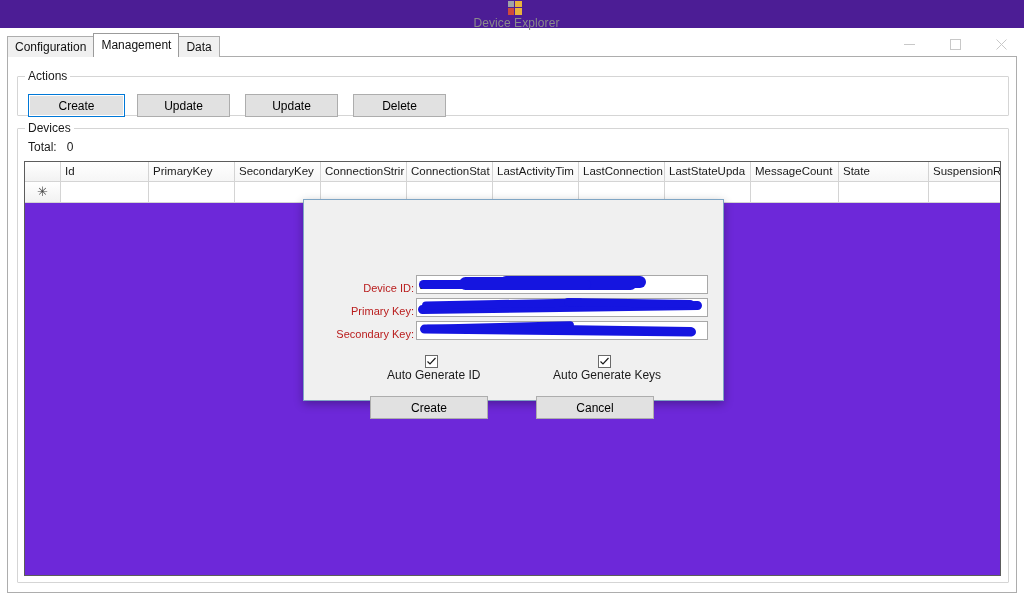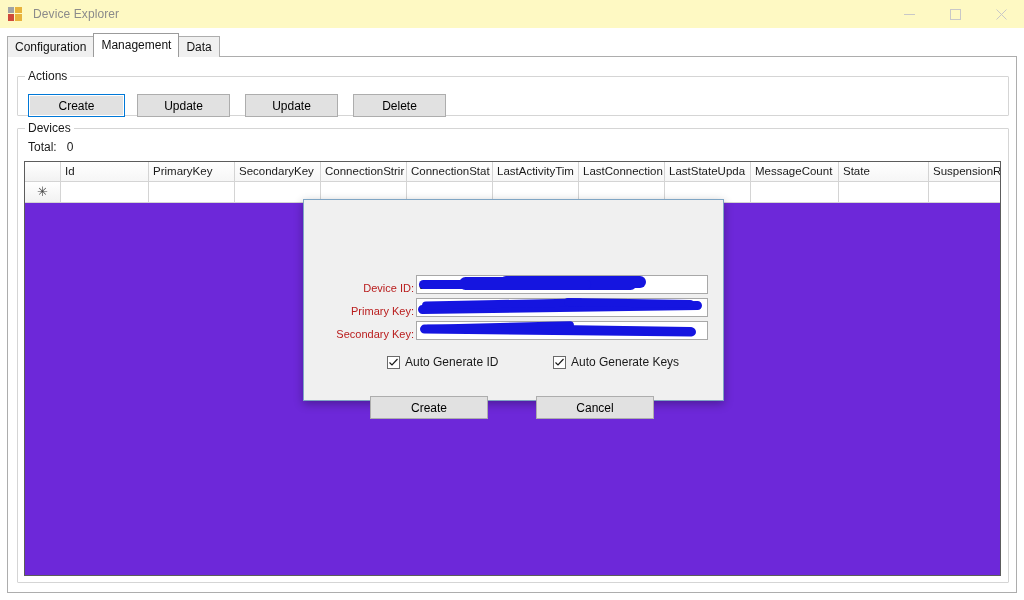--- a/index.html
+++ b/index.html
@@ -17,23 +17,24 @@
     position: relative;
     -webkit-font-smoothing: antialiased;
   }
 
   
   .titlebar {
     position: absolute;
     left: 0; top: 0;
     width: 1024px;
     height: 28px;
-    background: #fef9c3;
-    display: flex;
-    align-items: center;
+    background: #4c1d95;
+    display: flex;
+    align-items: center;
+    flex-direction: column;
   }
   .app-icon {
     width: 16px; height: 16px;
     margin-left: 8px;
     position: relative;
     flex: 0 0 auto;
   }
   .app-icon i {
     position: absolute;
     display: block;
@@ -296,20 +297,21 @@
     background: #1515e0;
     border-radius: 7px;
   }
   .checkbox-row {
     position: absolute;
     display: flex;
     align-items: center;
     font-size: 12px;
     color: #1a1a1a;
     white-space: nowrap;
+    flex-direction: column;
   }
   .cbox {
     width: 13px; height: 13px;
     border: 1px solid #6a6a6a;
     background: #ffffff;
     box-sizing: border-box;
     margin-right: 5px;
     position: relative;
     flex: 0 0 auto;
   }

